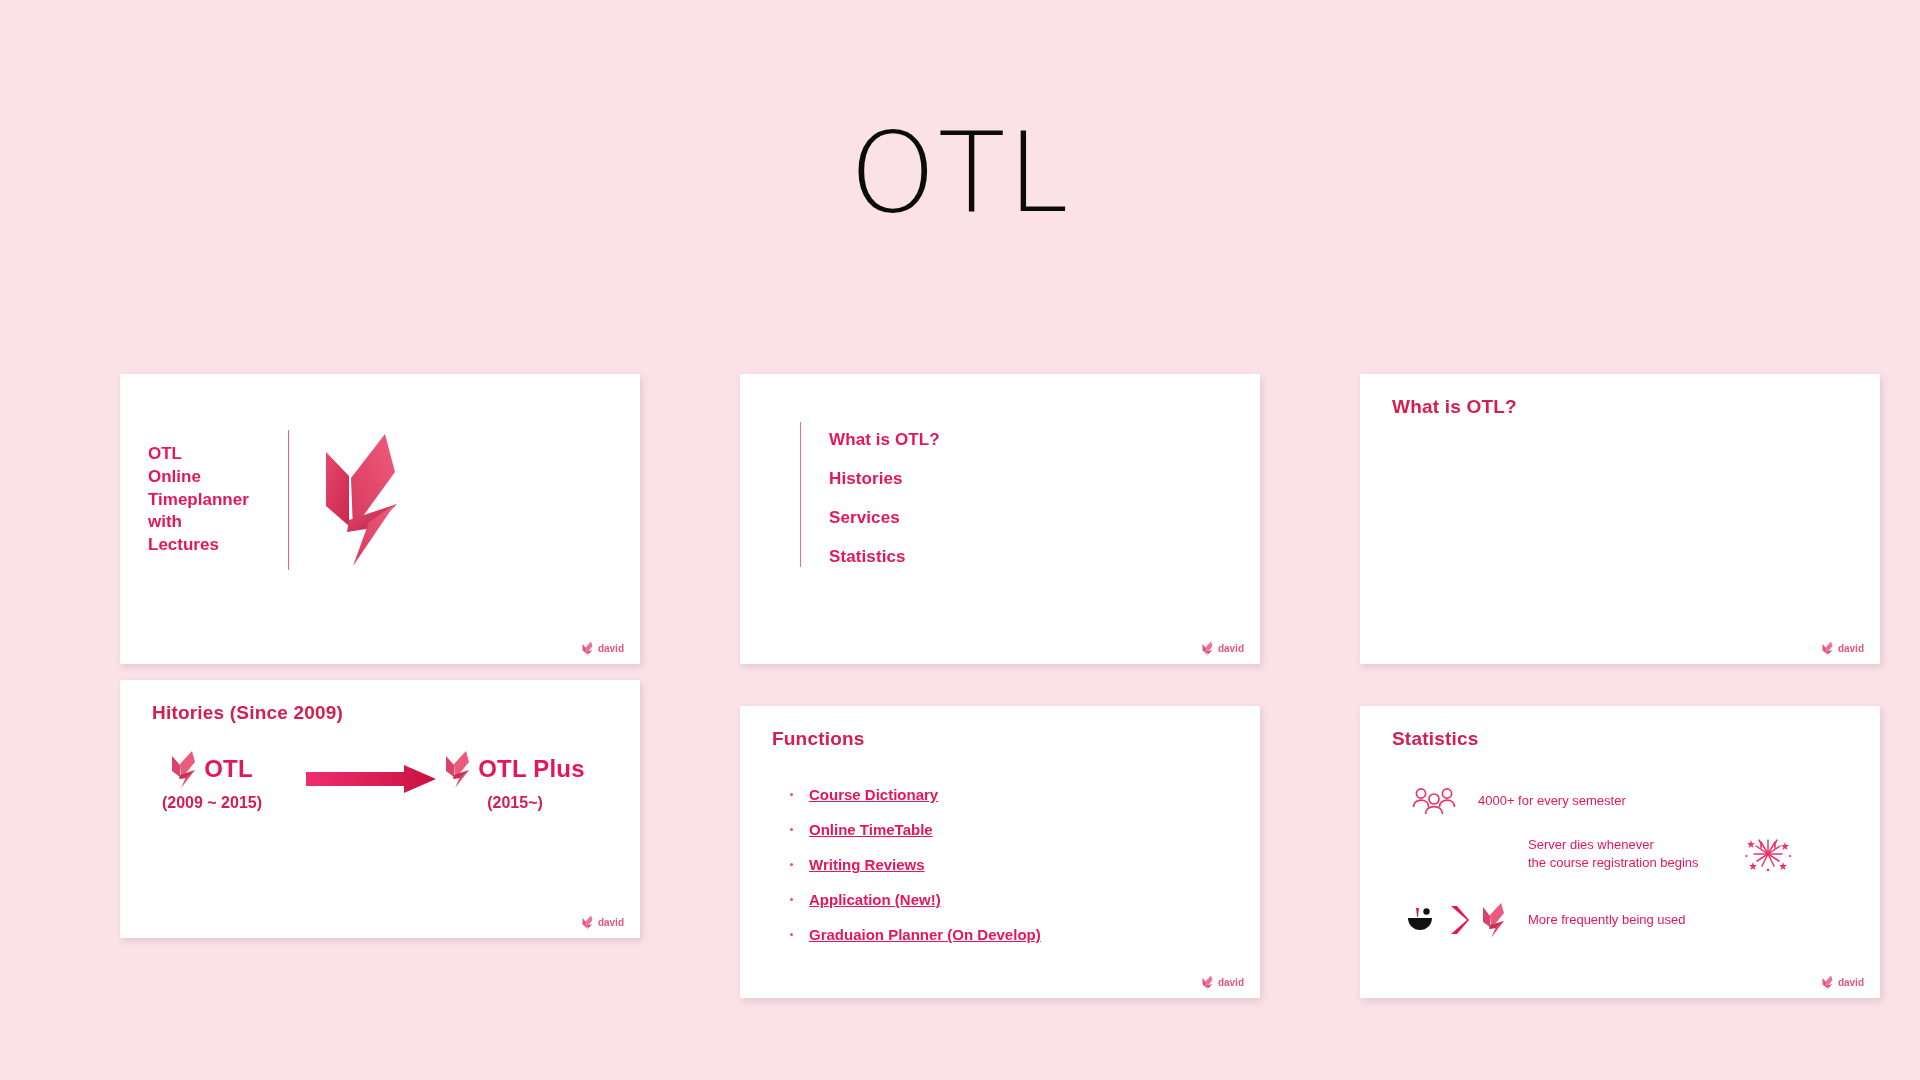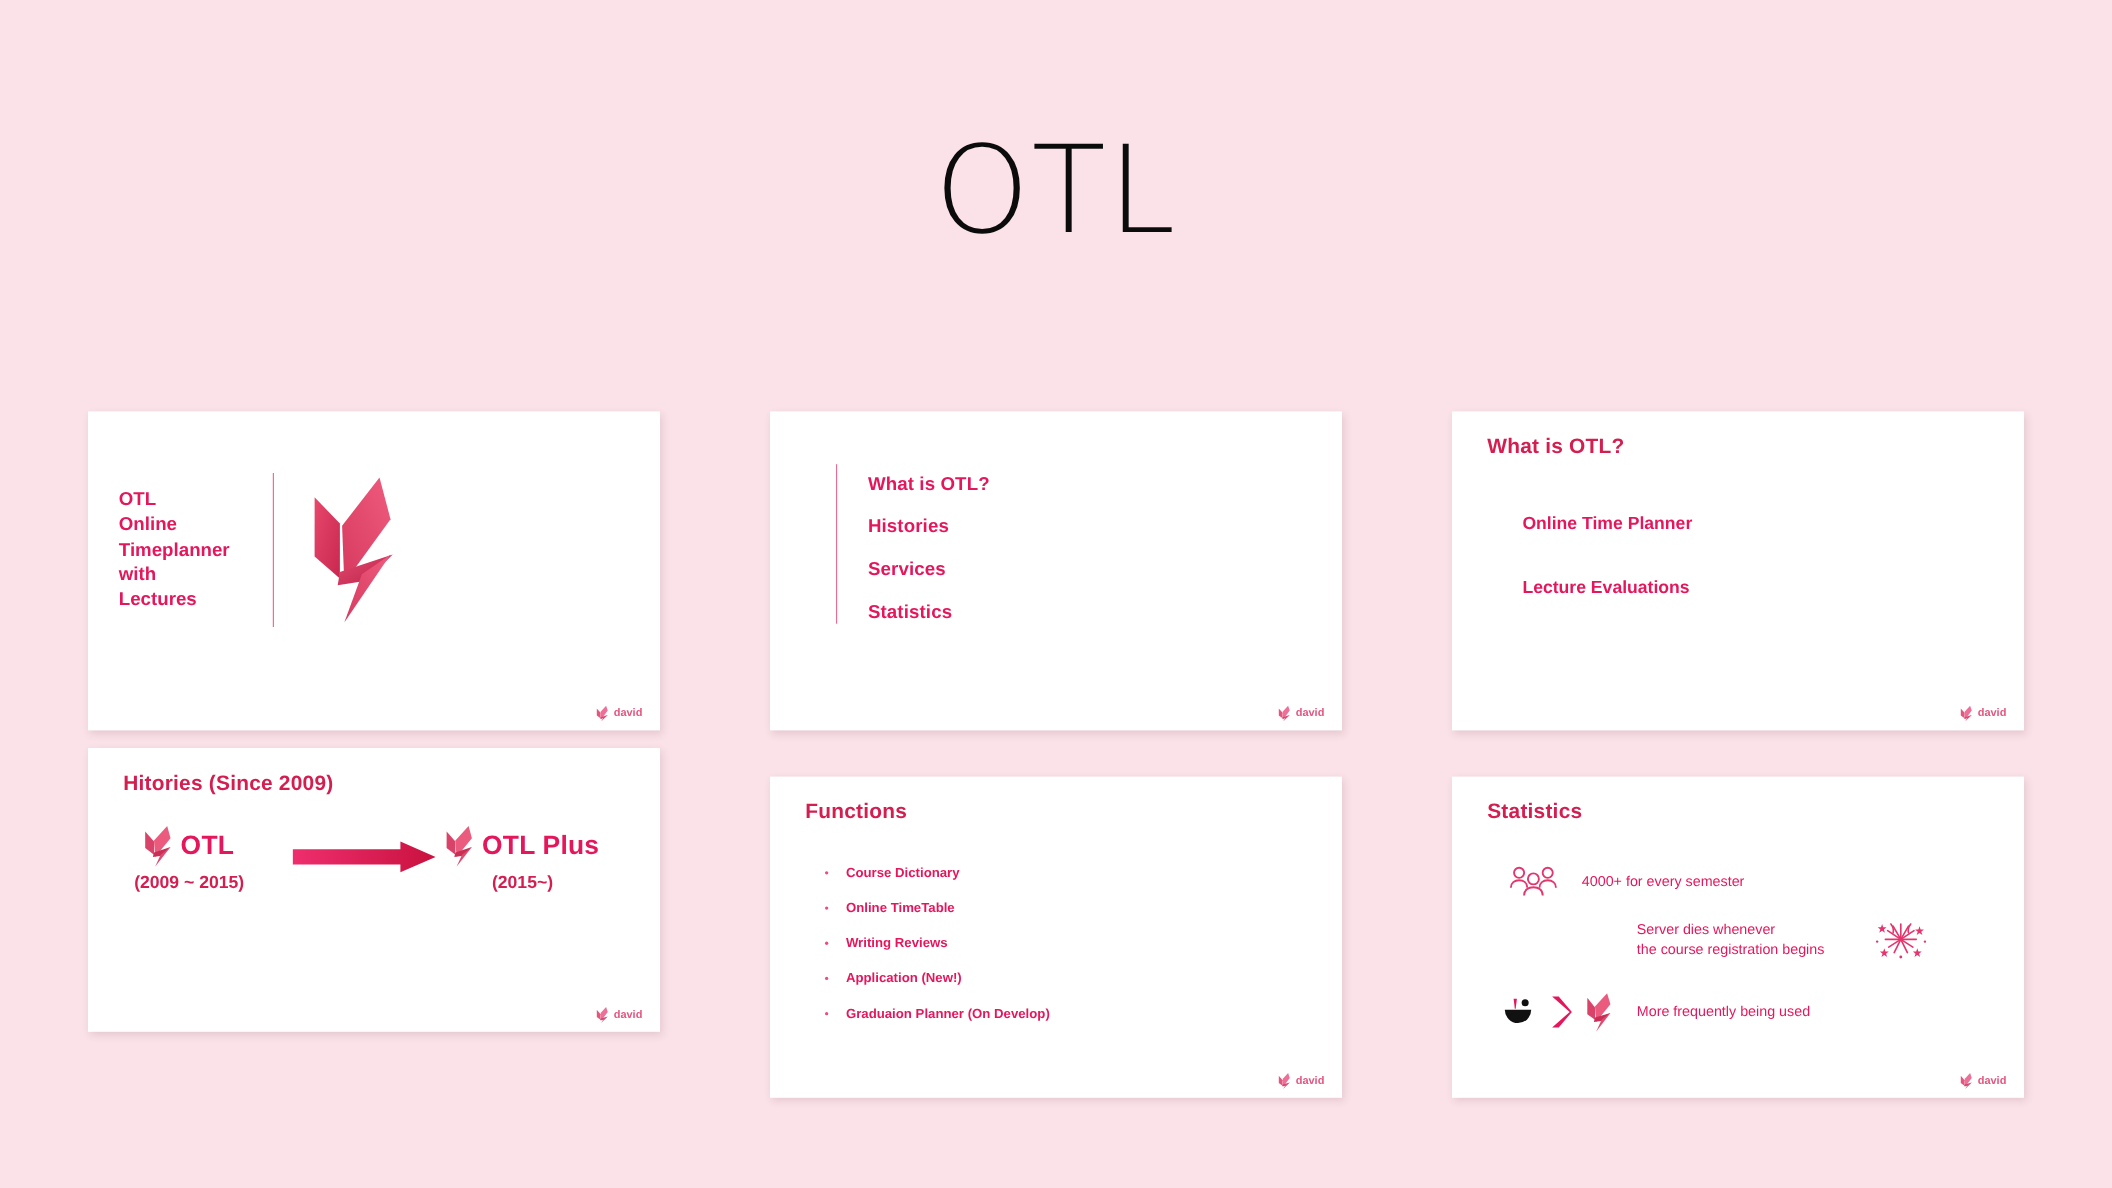--- a/index.html
+++ b/index.html
@@ -18,20 +18,21 @@
     letter-spacing:2px;
     color:#0b0b0b;
     line-height:1;
     font-family:"DejaVu Sans",sans-serif;
   }
   .slide{
     position:absolute;
     background:#ffffff;
     box-shadow:2px 3px 7px rgba(120,60,80,.16);
     overflow:hidden;
+    margin-left:40px;
   }
   
   #s1{left:80px;top:374px;width:520px;height:290px;}
   #s2{left:700px;top:374px;width:520px;height:290px;}
   #s3{left:1320px;top:374px;width:520px;height:290px;}
   
   #s4{left:80px;top:680px;width:520px;height:258px;}
   #s5{left:700px;top:706px;width:520px;height:292px;}
   #s6{left:1320px;top:706px;width:520px;height:292px;}
 
@@ -81,21 +82,21 @@
   #histLeft{left:22px;top:8px;width:140px;}
   #histRight{left:300px;top:8px;width:190px;}
   .hist-arrow{position:absolute;left:186px;top:22px;width:130px;height:30px;}
   .hist-steps{position:absolute;left:186px;top:62px;display:flex;flex-direction:column;gap:17px;}
   .hist-step{font-size:12.5px;font-weight:700;color:#e4175c;line-height:1.28;}
 
   
   .fn-list{position:absolute;left:50px;top:80px;display:flex;flex-direction:column;gap:18px;}
   .fn-item{display:flex;align-items:center;gap:16px;}
   .fn-bullet{width:3px;height:3px;border-radius:50%;background:#ef4b7c;flex:0 0 auto;}
-  .fn-label{font-size:12px;font-weight:700;color:#e4175c;}
+  .fn-label{font-size:15px;font-weight:700;color:#e4175c;text-decoration:underline;}
 
   
   .st-row{position:absolute;display:flex;align-items:center;}
   #stRow1{left:52px;top:80px;gap:22px;}
   #stRow2{left:168px;top:128px;gap:46px;}
   #stRow3{left:44px;top:196px;gap:12px;}
   .st-text{font-size:13px;font-weight:400;color:#e4175c;line-height:1.42;}
   .icon-people{width:44px;height:30px;}
   .icon-fireworks{width:46px;height:40px;}
   .icon-smiley{width:32px;height:32px;}
@@ -163,24 +164,20 @@
       <polygon points="9,0.5 10.5,5 4.5,13 4,6" fill="#ee7098"></polygon>
       <polygon points="4,11 10.5,9 7,12 3.5,12.5" fill="#d8486f"></polygon>
       <polygon points="10.5,9 4.5,15 6.5,11.5" fill="#e2567f"></polygon>
     </svg>
     <span>david</span>
   </div>
 </div>
 
 <div class="slide" id="s3">
   <div class="slide-title">What is OTL?</div>
-  <div class="whatis-list">
-    <div class="whatis-item">Online Time Planner</div>
-    <div class="whatis-item">Lecture Evaluations</div>
-  </div>
   <div class="sig">
     <svg class="mark" viewBox="0 0 11 15">
       <polygon points="0.5,3 4,7 4,12 0.5,9.5" fill="#e2567f"></polygon>
       <polygon points="9,0.5 10.5,5 4.5,13 4,6" fill="#ee7098"></polygon>
       <polygon points="4,11 10.5,9 7,12 3.5,12.5" fill="#d8486f"></polygon>
       <polygon points="10.5,9 4.5,15 6.5,11.5" fill="#e2567f"></polygon>
     </svg>
     <span>david</span>
   </div>
 </div>

